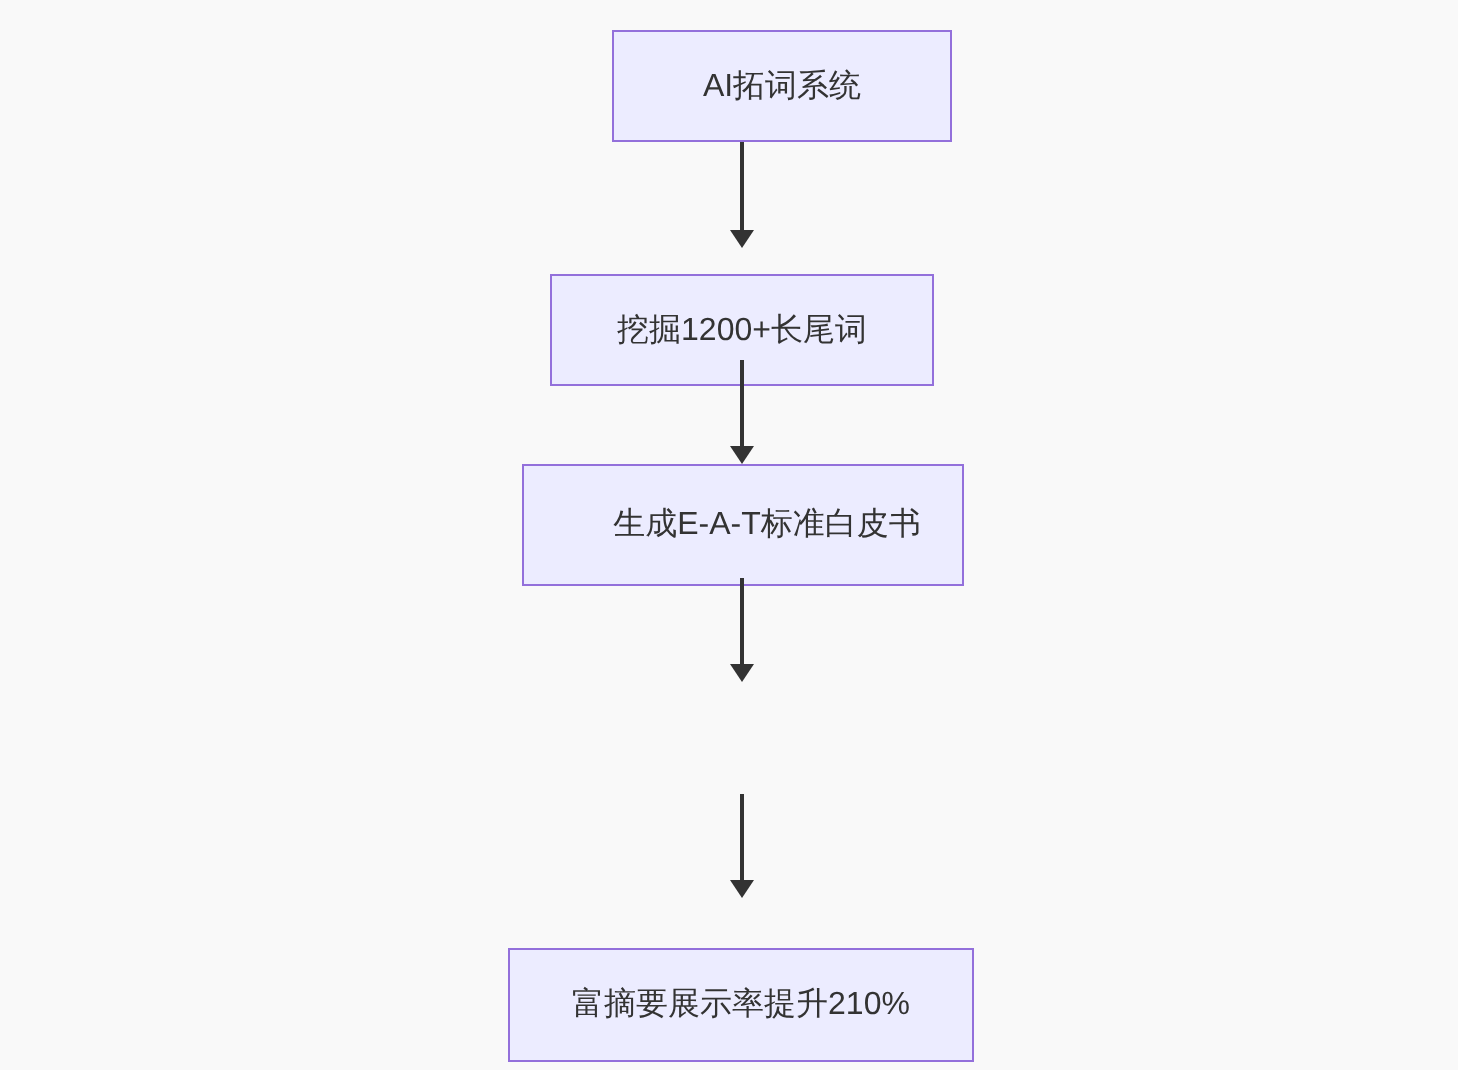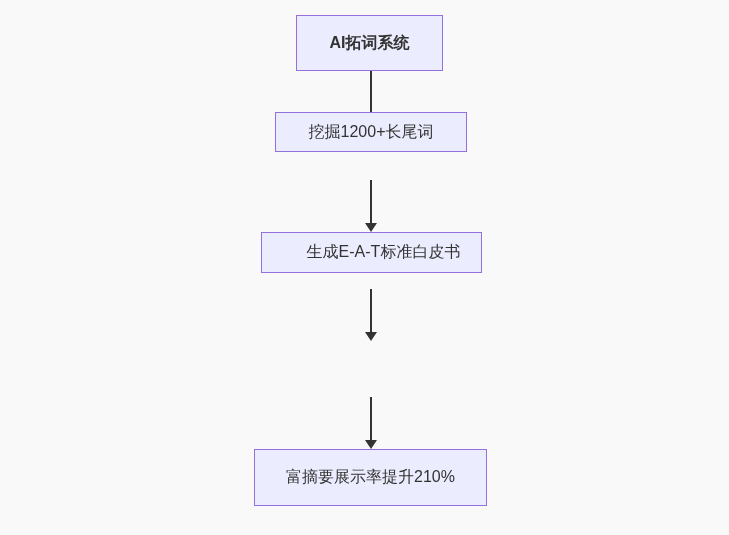--- a/index.html
+++ b/index.html
@@ -21,25 +21,25 @@
     background: #ECECFF;
     border: 1px solid #9370DB;
     color: #333333;
     font-size: 16px;
     display: flex;
     align-items: center;
     justify-content: center;
     text-align: center;
     white-space: nowrap;
   }
-  .node-0 { left: 296px; top: 15px;  width: 147px; height: 56px; font-weight: bold; }
-  .node-1 { left: 275px; top: 112px; width: 192px; height: 40px; justify-content: center; }
-  .node-2 { left: 261px; top: 232px; width: 221px; height: 41px; padding-left: 24px; }
+  .node-0 { left: 306px; top: 15px;  width: 170px; height: 56px; }
+  .node-1 { left: 275px; top: 137px; width: 192px; height: 56px; justify-content: center; }
+  .node-2 { left: 261px; top: 232px; width: 221px; height: 61px; padding-left: 24px; }
   .node-3 { left: 264px; top: 341px; width: 215px; height: 56px; }
-  .node-4 { left: 254px; top: 449px; width: 233px; height: 57px; }
+  .node-4 { left: 254px; top: 474px; width: 233px; height: 57px; }
 
   .edge {
     position: absolute;
     left: 360px;      
     width: 22px;
   }
   .edge-0 { top: 71px;  height: 53px; }
   .edge-1 { top: 180px; height: 52px; }
   .edge-2 { top: 289px; height: 52px; }
   .edge-3 { top: 397px; height: 52px; }

